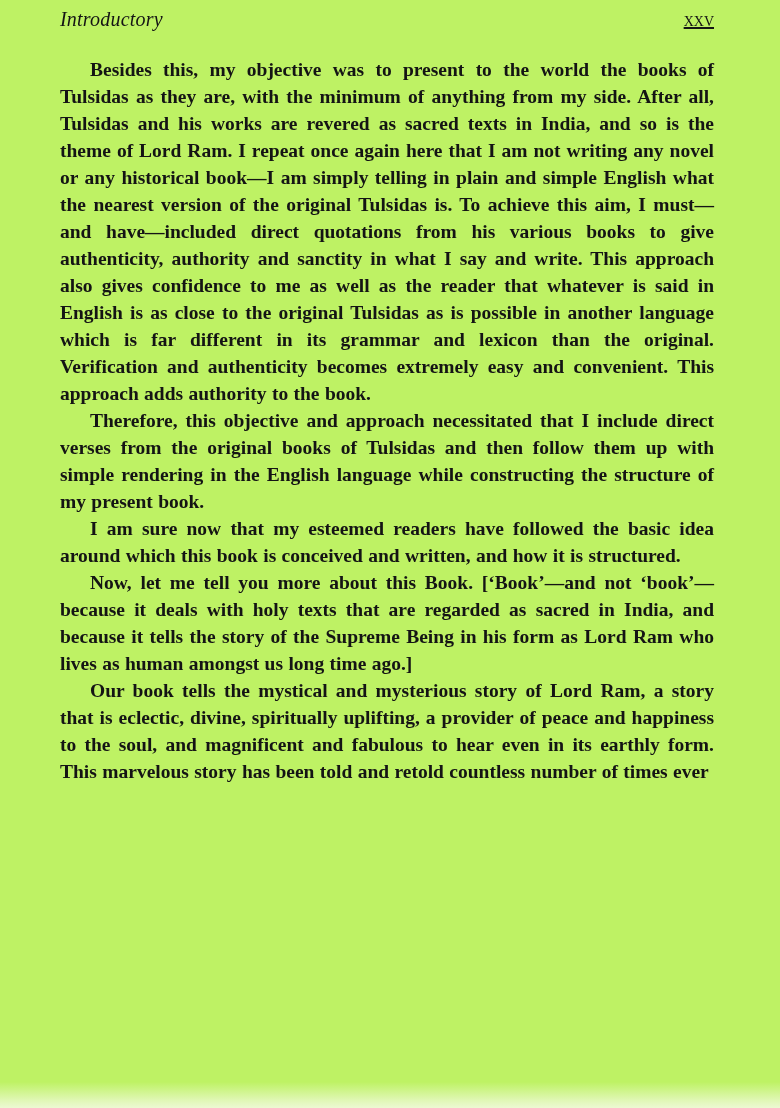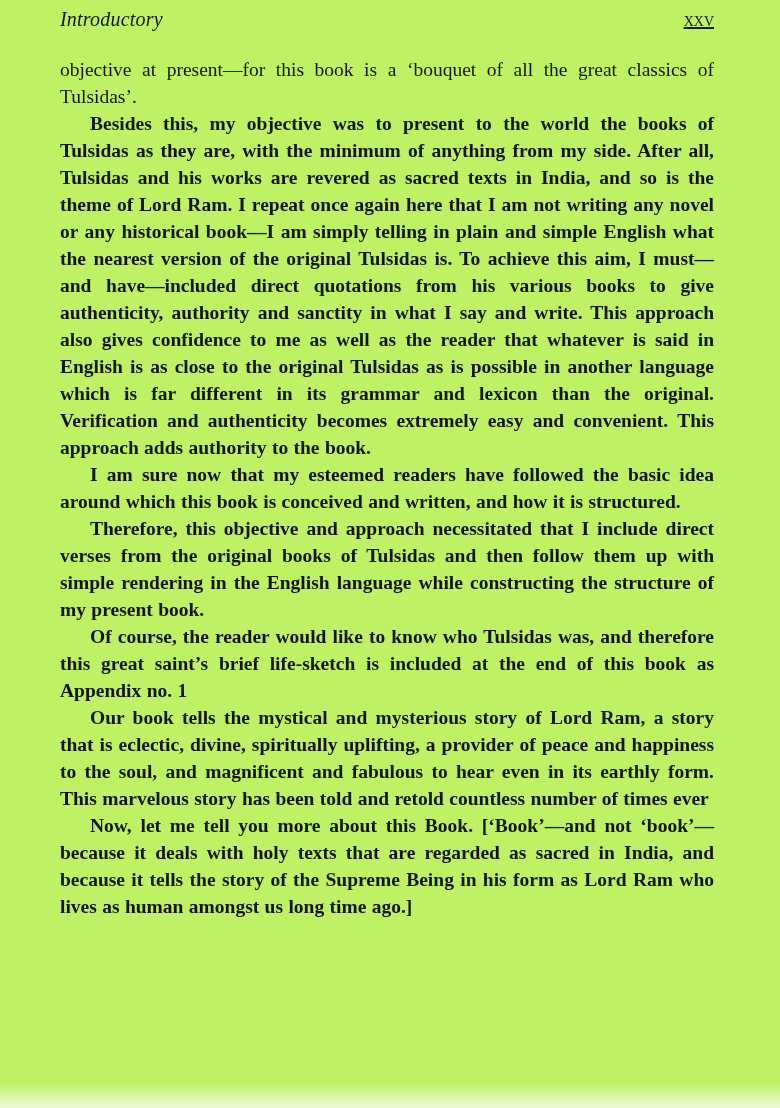--- a/index.html
+++ b/index.html
@@ -69,24 +69,22 @@
 
 <div class="page">
   <div class="inner">
 
     <div class="running-head">
       <span class="title">Introductory</span>
       <span class="folio">xxv</span>
     </div>
 
     <div class="body-text">
-      <p>objective at present—for this book is a ‘bouquet of all the great classics of Tulsidas’.</p>
       <p class="indent">Besides this, my objective was to present to the world the books of Tulsidas as they are, with the minimum of anything from my side. After all, Tulsidas and his works are revered as sacred texts in India, and so is the theme of Lord Ram. I repeat once again here that I am not writing any novel or any historical book—I am simply telling in plain and simple English what the nearest version of the original Tulsidas is. To achieve this aim, I must—and have—included direct quotations from his various books to give authenticity, authority and sanctity in what I say and write. This approach also gives confidence to me as well as the reader that whatever is said in English is as close to the original Tulsidas as is possible in another language which is far different in its grammar and lexicon than the original. Verification and authenticity becomes extremely easy and convenient. This approach adds authority to the book.</p>
+      <p class="indent">Therefore, this objective and approach necessitated that I include direct verses from the original books of Tulsidas and then follow them up with simple rendering in the English language while constructing the structure of my present book.</p>
       <p class="indent">I am sure now that my esteemed readers have followed the basic idea around which this book is conceived and written, and how it is structured.</p>
-      <p class="indent">Therefore, this objective and approach necessitated that I include direct verses from the original books of Tulsidas and then follow them up with simple rendering in the English language while constructing the structure of my present book.</p>
-      <p class="indent">Of course, the reader would like to know who Tulsidas was, and therefore this great saint’s brief life-sketch is included at the end of this book as Appendix no. 1</p>
+      <p class="indent">Now, let me tell you more about this Book. [‘Book’—and not ‘book’—because it deals with holy texts that are regarded as sacred in India, and because it tells the story of the Supreme Being in his form as Lord Ram who lives as human amongst us long time ago.]</p>
       <p class="indent">Our book tells the mystical and mysterious story of Lord Ram, a story that is eclectic, divine, spiritually uplifting, a provider of peace and happiness to the soul, and magnificent and fabulous to hear even in its earthly form. This marvelous story has been told and retold countless number of times ever</p>
-      <p class="indent">Now, let me tell you more about this Book. [‘Book’—and not ‘book’—because it deals with holy texts that are regarded as sacred in India, and because it tells the story of the Supreme Being in his form as Lord Ram who lives as human amongst us long time ago.]</p>
     </div>
 
   </div>
   <div class="fade-bottom"></div>
 </div>
 
 </body></html>

